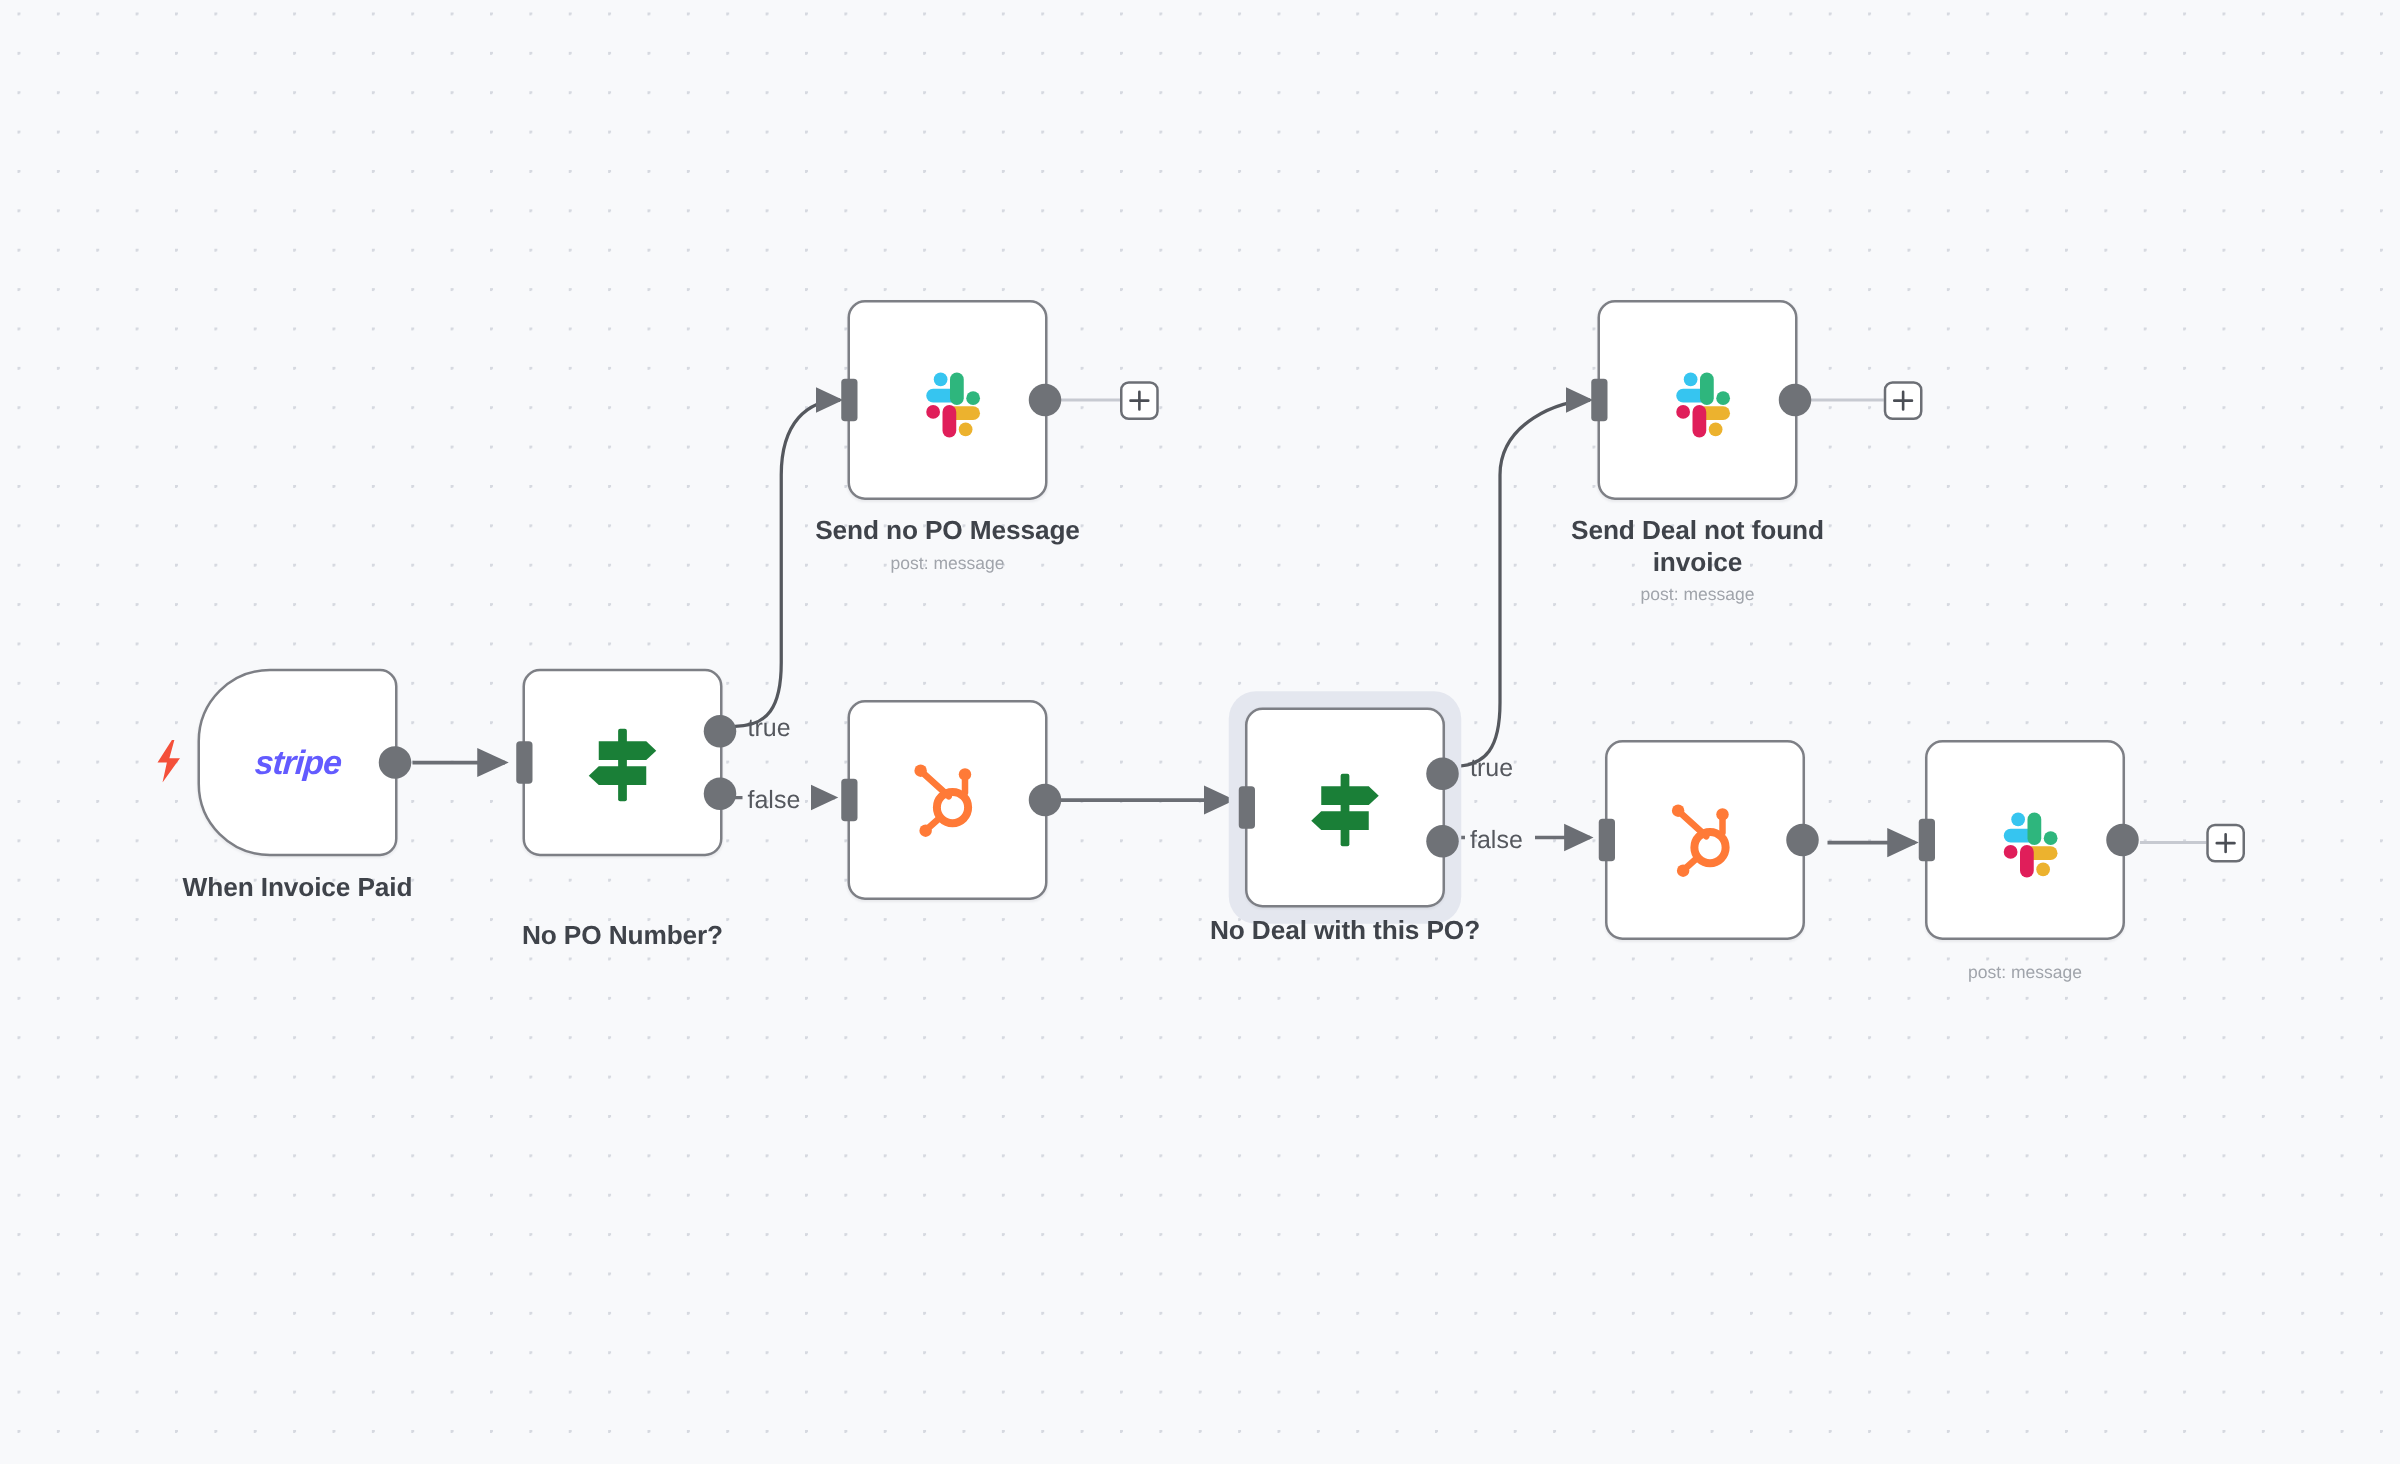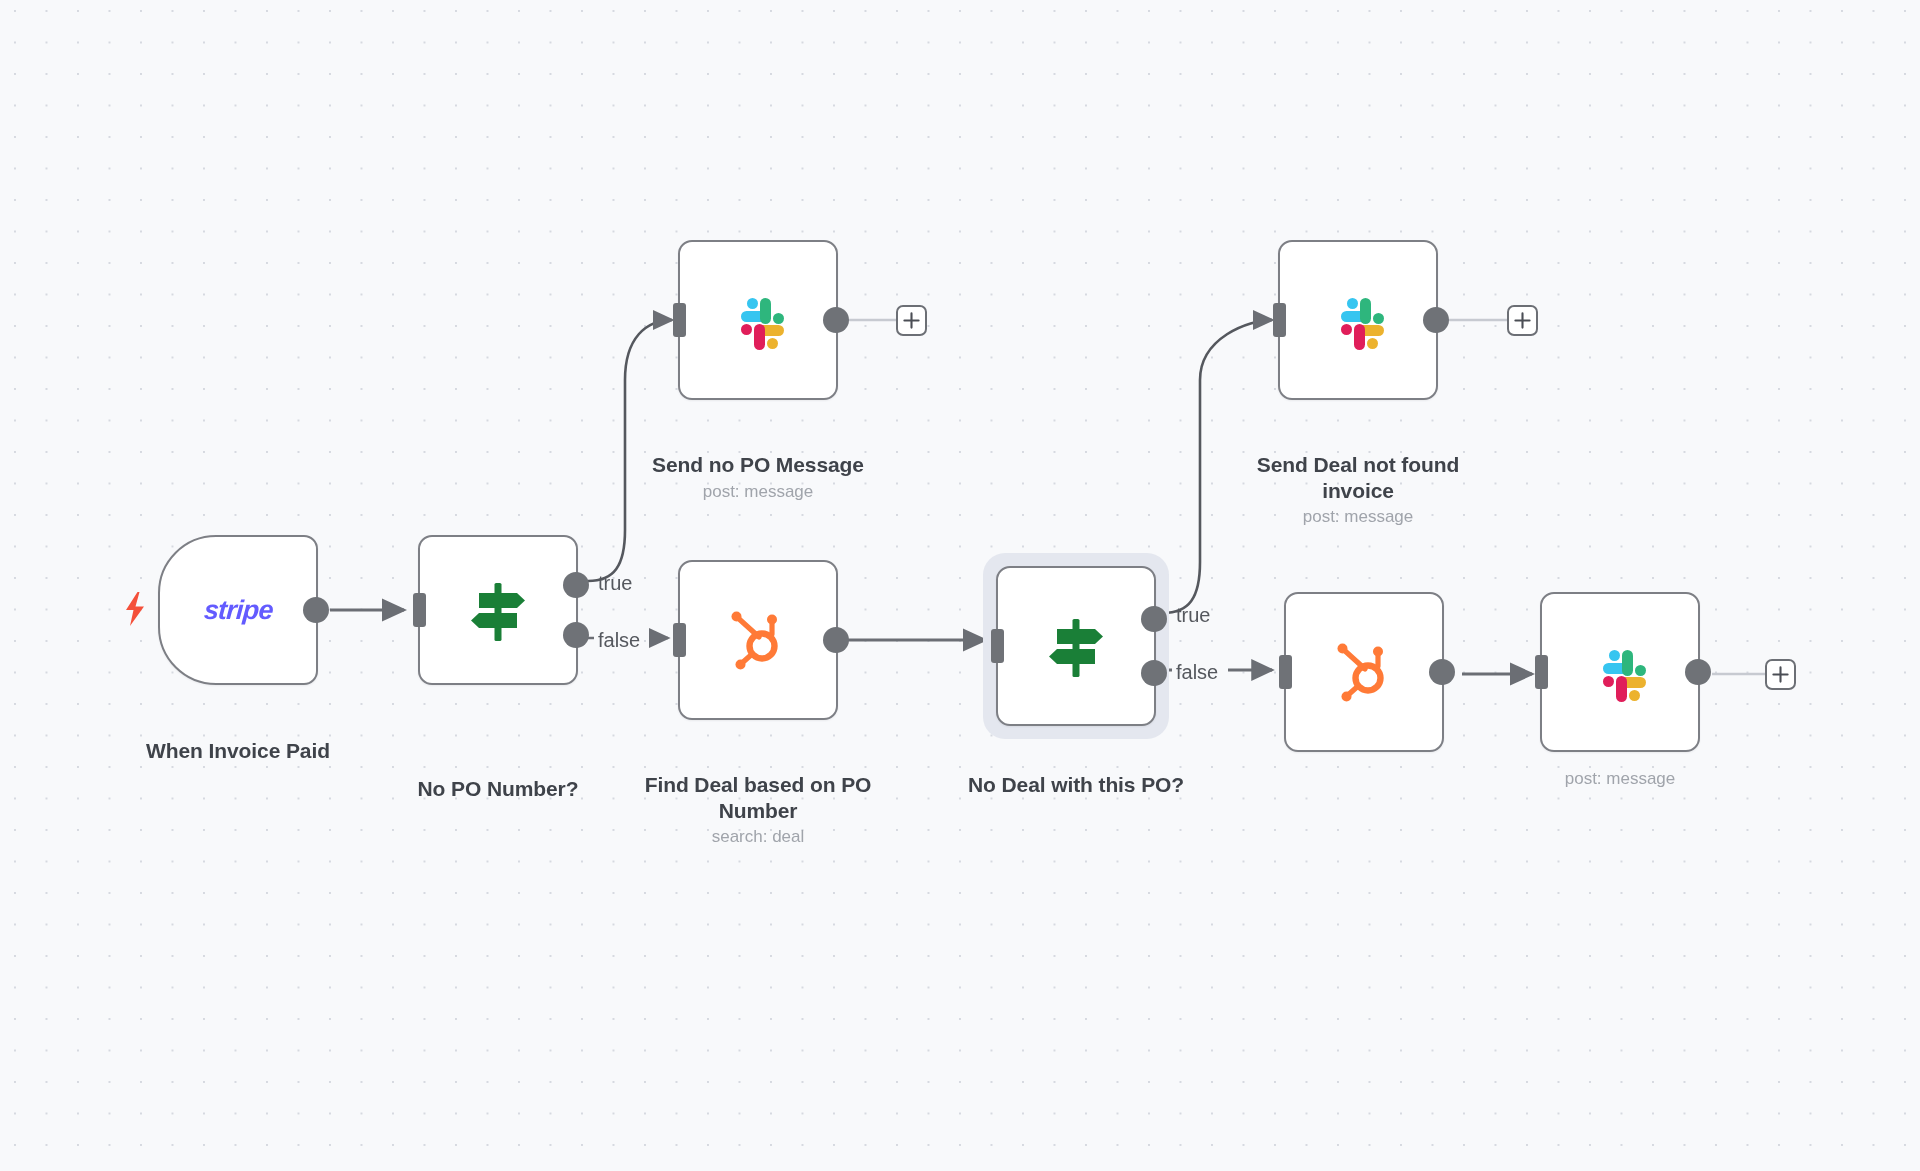--- a/index.html
+++ b/index.html
@@ -93,24 +93,23 @@
     width: 270px;
     text-align: center;
     font-family: "Liberation Sans", sans-serif;
   }
   .caption .title {
     font-size: 21px;
     font-weight: bold;
     color: #3f434a;
     line-height: 1.22;
     letter-spacing: -0.1px;
-    margin-top: 40px;
   }
   .caption .sub {
-    font-size: 17px;
+    font-size: 14px;
     color: #a0a4ab;
     line-height: 1.3;
     margin-top: 3px;
   }
 
   
   .plus-btn {
     position: absolute;
     box-sizing: border-box;
     width: 31px;
@@ -240,24 +239,20 @@
         <path d="M50 18 L50 30"></path>
         <path d="M29 51 L20 59"></path>
       </g>
       <circle cx="14.5" cy="12.5" r="5" fill="#ff7a37"></circle>
       <circle cx="50" cy="15.5" r="5" fill="#ff7a37"></circle>
       <circle cx="18.5" cy="60.5" r="5" fill="#ff7a37"></circle>
       <circle cx="40" cy="42" r="12.5" fill="none" stroke="#ff7a37" stroke-width="6.4"></circle>
     </svg>
     <span class="out-dot"></span>
   </div>
-  <div class="caption" style="left:623px; top:732px;">
-    <div class="title">Find Deal based on PO Number</div>
-    <div class="sub">search: deal</div>
-  </div>
 
   <div class="node" style="left:996px; top:566px; width:160px; height:160px;">
     <span class="in-port"></span>
     <svg class="icon-wrap" width="74" height="74" viewBox="0 0 74 74">
       <rect x="33.5" y="10" width="7" height="58" rx="1.6" fill="#1a7f37"></rect>
       <path d="M18 20 L56 20 L64 27.5 L56 35 L18 35 Z" fill="#1a7f37"></path>
       <path d="M56 40 L18 40 L10 47.5 L18 55 L56 55 Z" fill="#1a7f37"></path>
     </svg>
     <span class="out-dot top"></span>
     <span class="out-dot bottom"></span>

